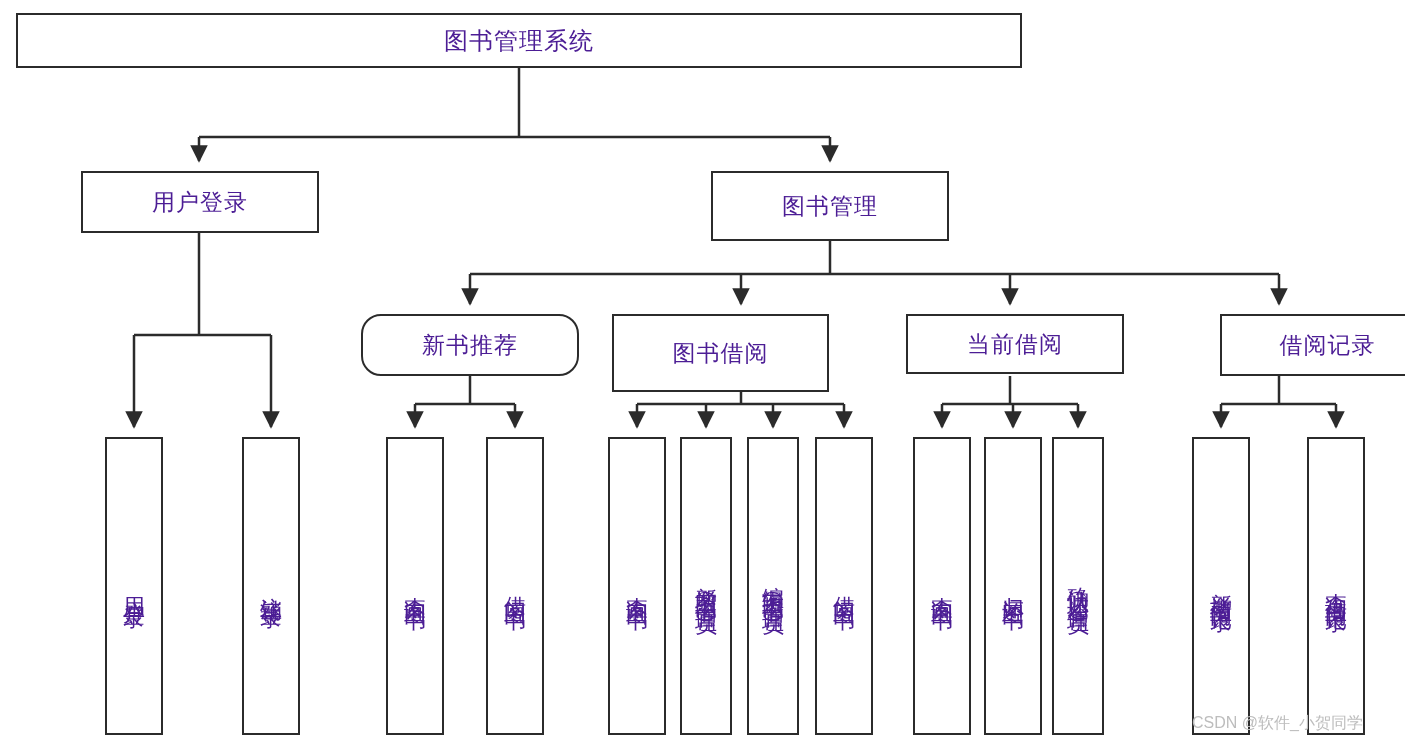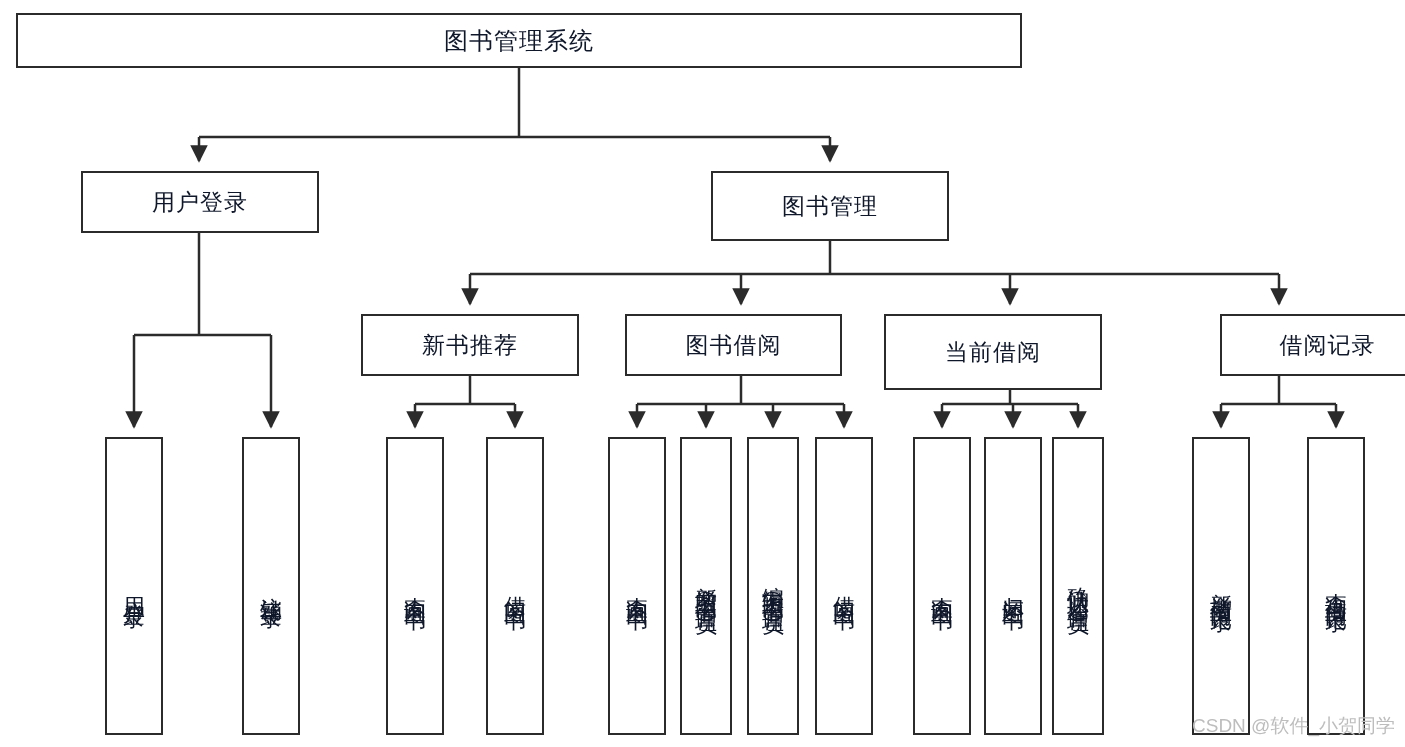--- a/index.html
+++ b/index.html
@@ -23,21 +23,21 @@
     height: 747px;
   }
   .node {
     position: absolute;
     box-sizing: border-box;
     background: #ffffff;
     border: 2.5px solid #2b2b2b;
     display: flex;
     align-items: center;
     justify-content: center;
-    color: #0f172a;
+    color: #4c1d95;
   }
   .node.h {
     font-size: 23px;
     letter-spacing: 1px;
   }
   .node.v {
     font-size: 22px;
   }
   .node.v .vtext {
     writing-mode: vertical-rl;
@@ -46,21 +46,21 @@
     line-height: 1;
     white-space: nowrap;
     padding-top: 2px;
   }
   .node.root {
     font-size: 24px;
   }
   .watermark {
     position: absolute;
     color: #bdbdbd;
-    font-size: 19px;
+    font-size: 16px;
     white-space: nowrap;
     user-select: none;
   }
 </style>
 </head>
 <body>
 
 <div id="canvas">
 
   <svg id="edges" viewBox="0 0 1405 747" width="1405" height="747">
@@ -117,27 +117,27 @@
     <span>图书管理系统</span>
   </div>
 
   <div class="node h" id="node-l1-0" style="left: 81px; top: 171px; width: 238px; height: 62px;">
     <span>用户登录</span>
   </div>
   <div class="node h" id="node-l1-1" style="left: 711px; top: 171px; width: 238px; height: 70px;">
     <span>图书管理</span>
   </div>
 
-  <div class="node h" id="node-l2-0" style="left: 361px; top: 314px; width: 218px; height: 62px;">
+  <div class="node h" id="node-l2-0" style="left: 361px; top: 314px; width: 218px; height: 62px; border-radius: 20px;">
     <span>新书推荐</span>
   </div>
-  <div class="node h" id="node-l2-1" style="left: 625px; top: 314px; width: 217px; height: 62px;">
+  <div class="node h" id="node-l2-1" style="left: 612px; top: 314px; width: 217px; height: 78px;">
     <span>图书借阅</span>
   </div>
-  <div class="node h" id="node-l2-2" style="left: 884px; top: 314px; width: 218px; height: 76px; align-items: center;">
+  <div class="node h" id="node-l2-2" style="left: 906px; top: 314px; width: 218px; height: 60px; align-items: center;">
     <span>当前借阅</span>
   </div>
   <div class="node h" id="node-l2-3" style="left: 1172px; top: 314px; width: 215px; height: 62px; margin-left: 48px;">
     <span>借阅记录</span>
   </div>
 
   <div class="node v" id="node-leaf-0" style="left: 105px; top: 437px; width: 58px; height: 298px;">
     <span class="vtext">用户登录</span>
   </div>
   <div class="node v" id="node-leaf-1" style="left: 242px; top: 437px; width: 58px; height: 298px;">

